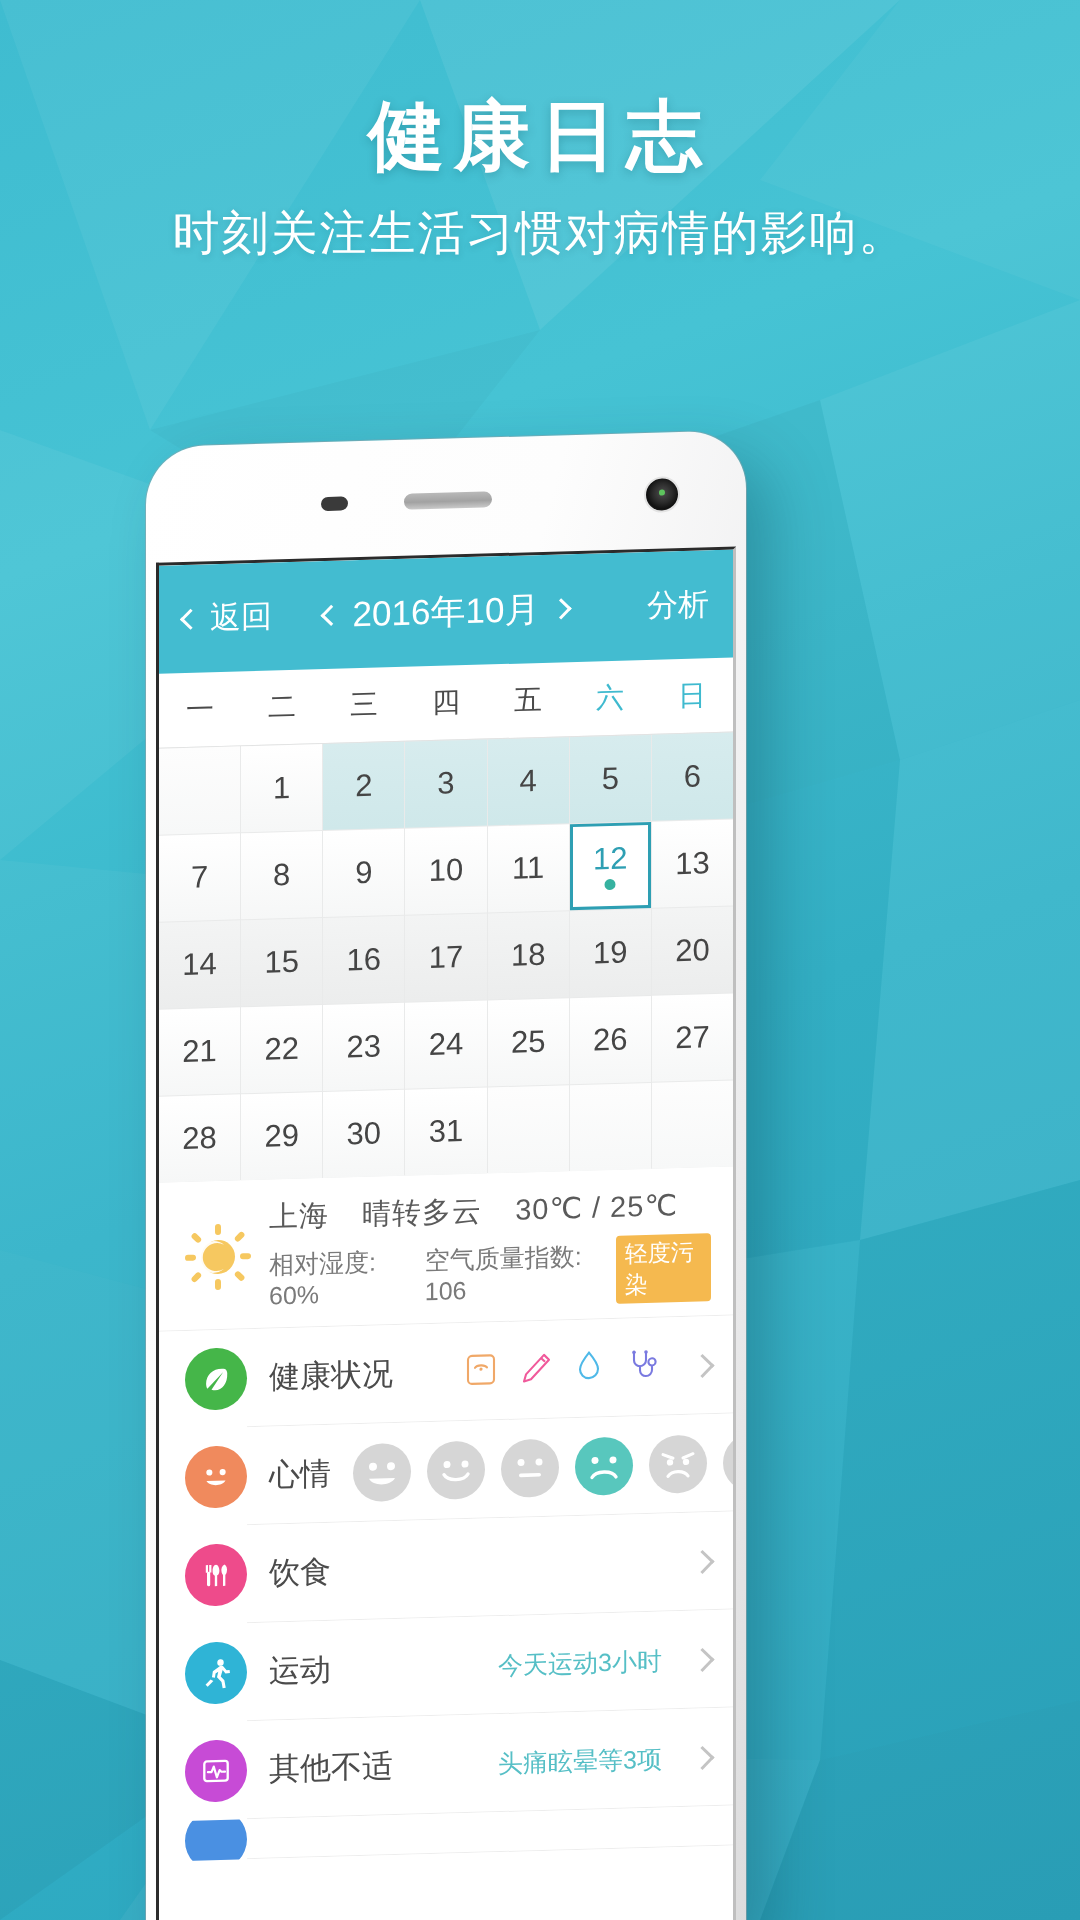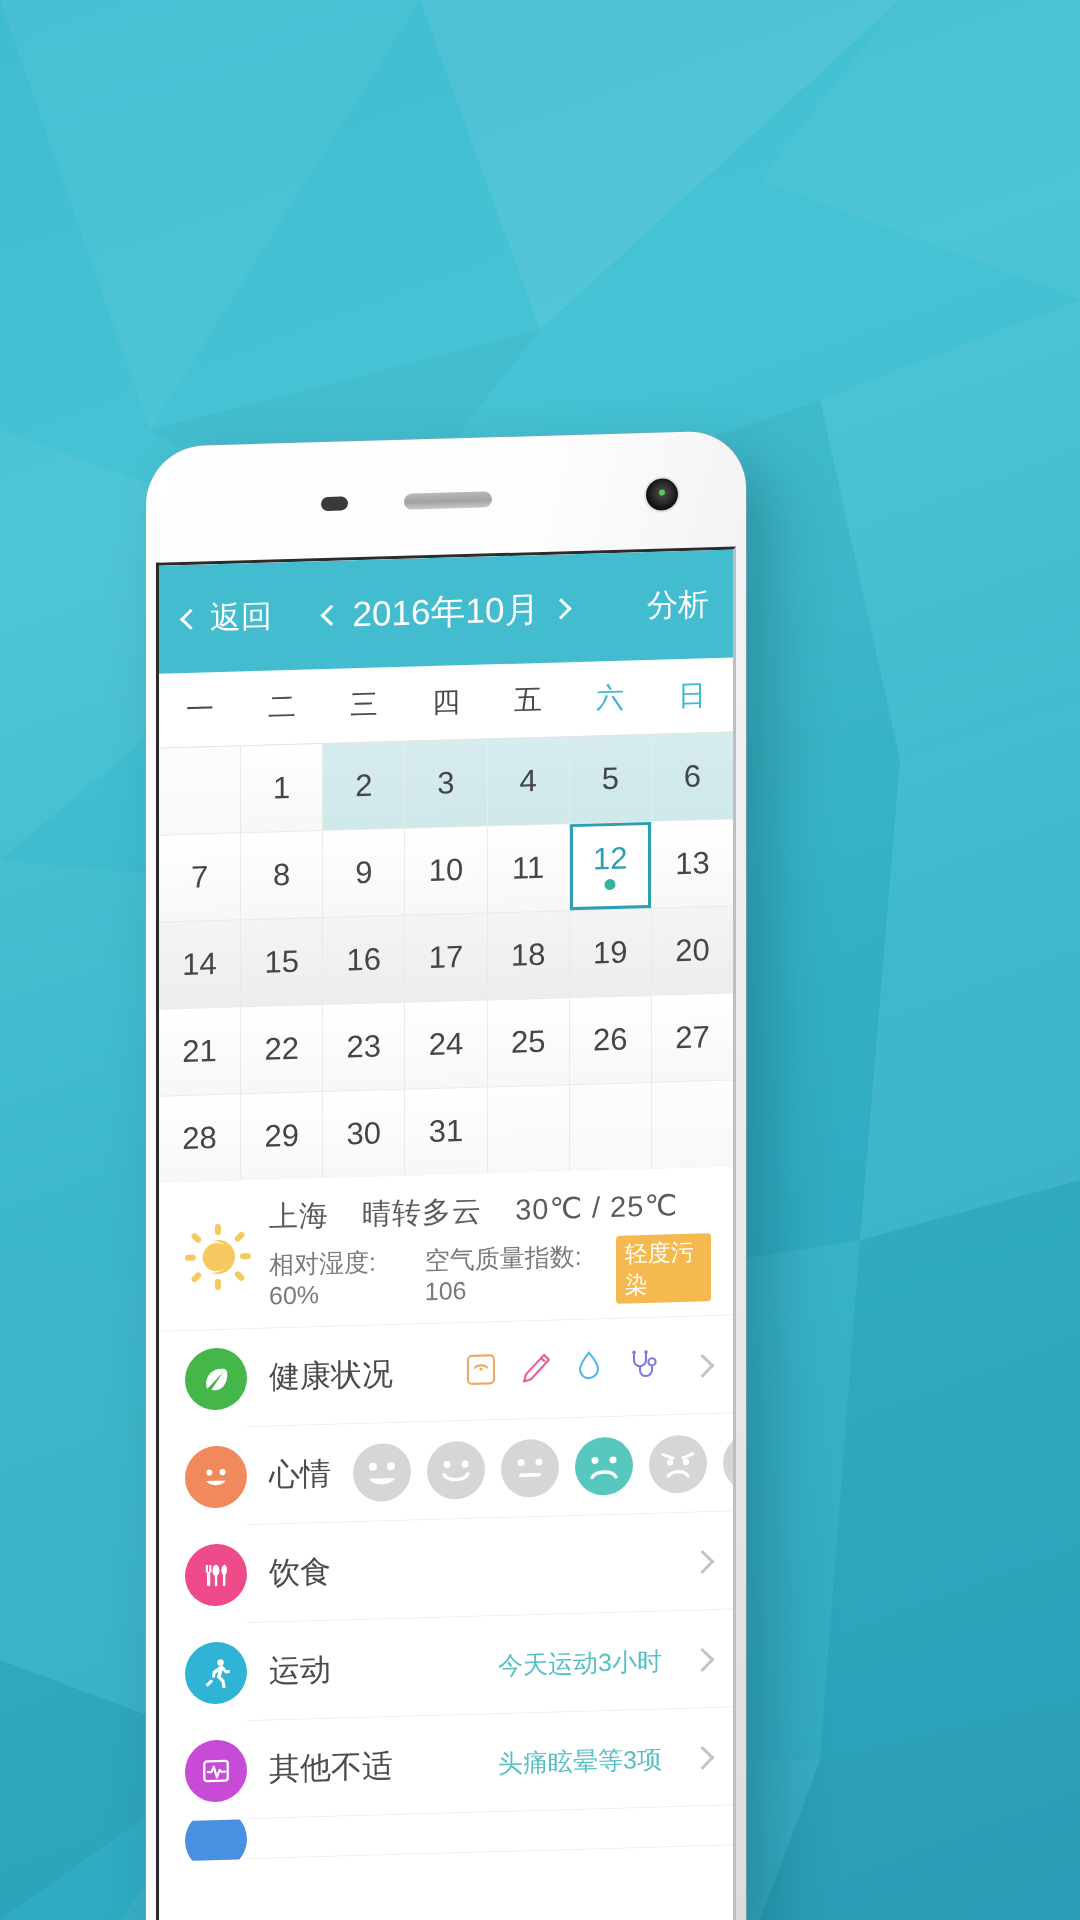--- a/index.html
+++ b/index.html
@@ -216,21 +216,23 @@
     <polygon points="860,1240 1080,1180 1080,1700 820,1760" fill="#000000" opacity="0.03"></polygon>
     <polygon points="300,1330 860,1240 820,1760 240,1750" fill="#ffffff" opacity="0.03"></polygon>
     <polygon points="0,1660 240,1750 0,1920" fill="#000000" opacity="0.04"></polygon>
     <polygon points="240,1750 820,1760 760,1920 120,1920" fill="#ffffff" opacity="0.05"></polygon>
     <polygon points="820,1760 1080,1700 1080,1920 760,1920" fill="#000000" opacity="0.045"></polygon>
     <polygon points="150,430 540,330 360,560" fill="#000000" opacity="0.025"></polygon>
   </svg>
 </div>
 
 <div id="headline">
+  <div class="title">健康日志</div>
   <div class="sub">
+    <div>时刻关注生活习惯对病情的影响。</div>
   </div>
 </div>
 
 <div id="phone">
   <div id="phone-body"></div>
   <div id="phone-inner">
     <div class="sensor"></div>
     <div class="earpiece"></div>
     <div class="camera"></div>
 

